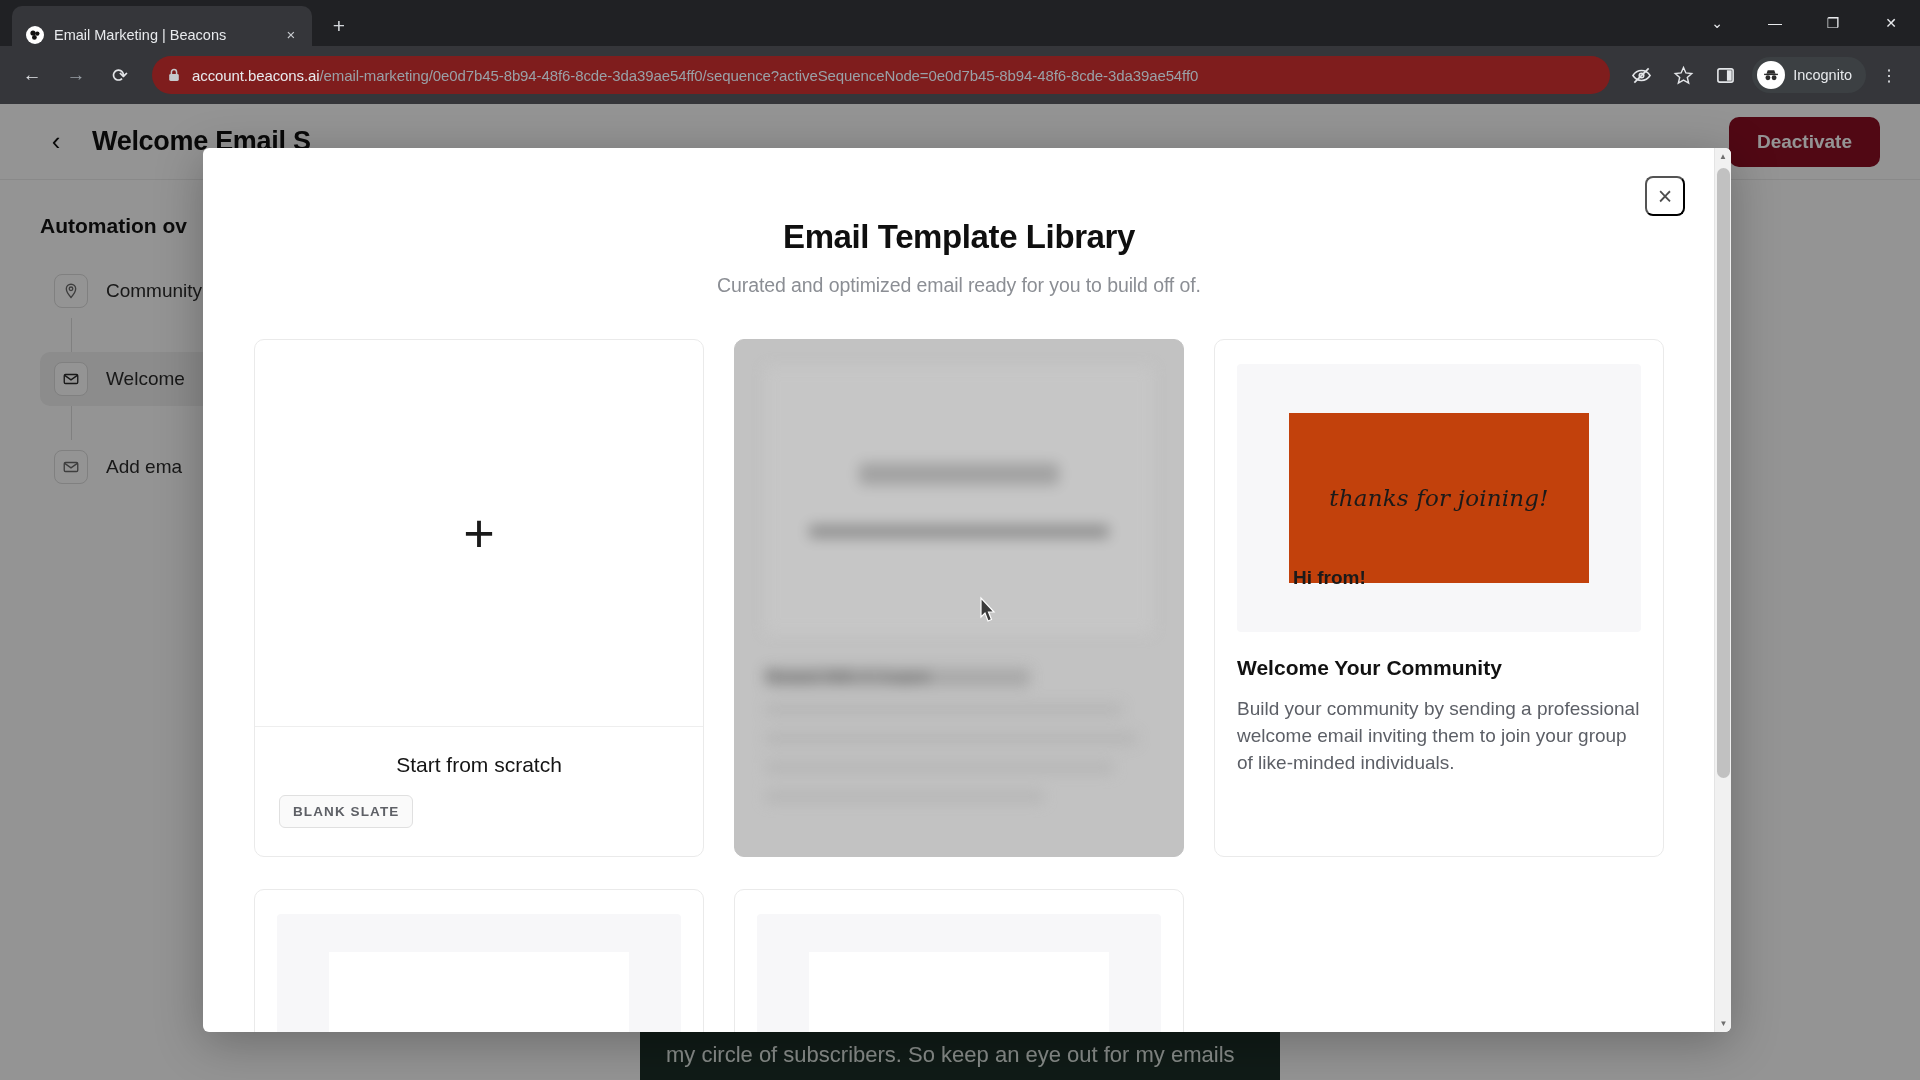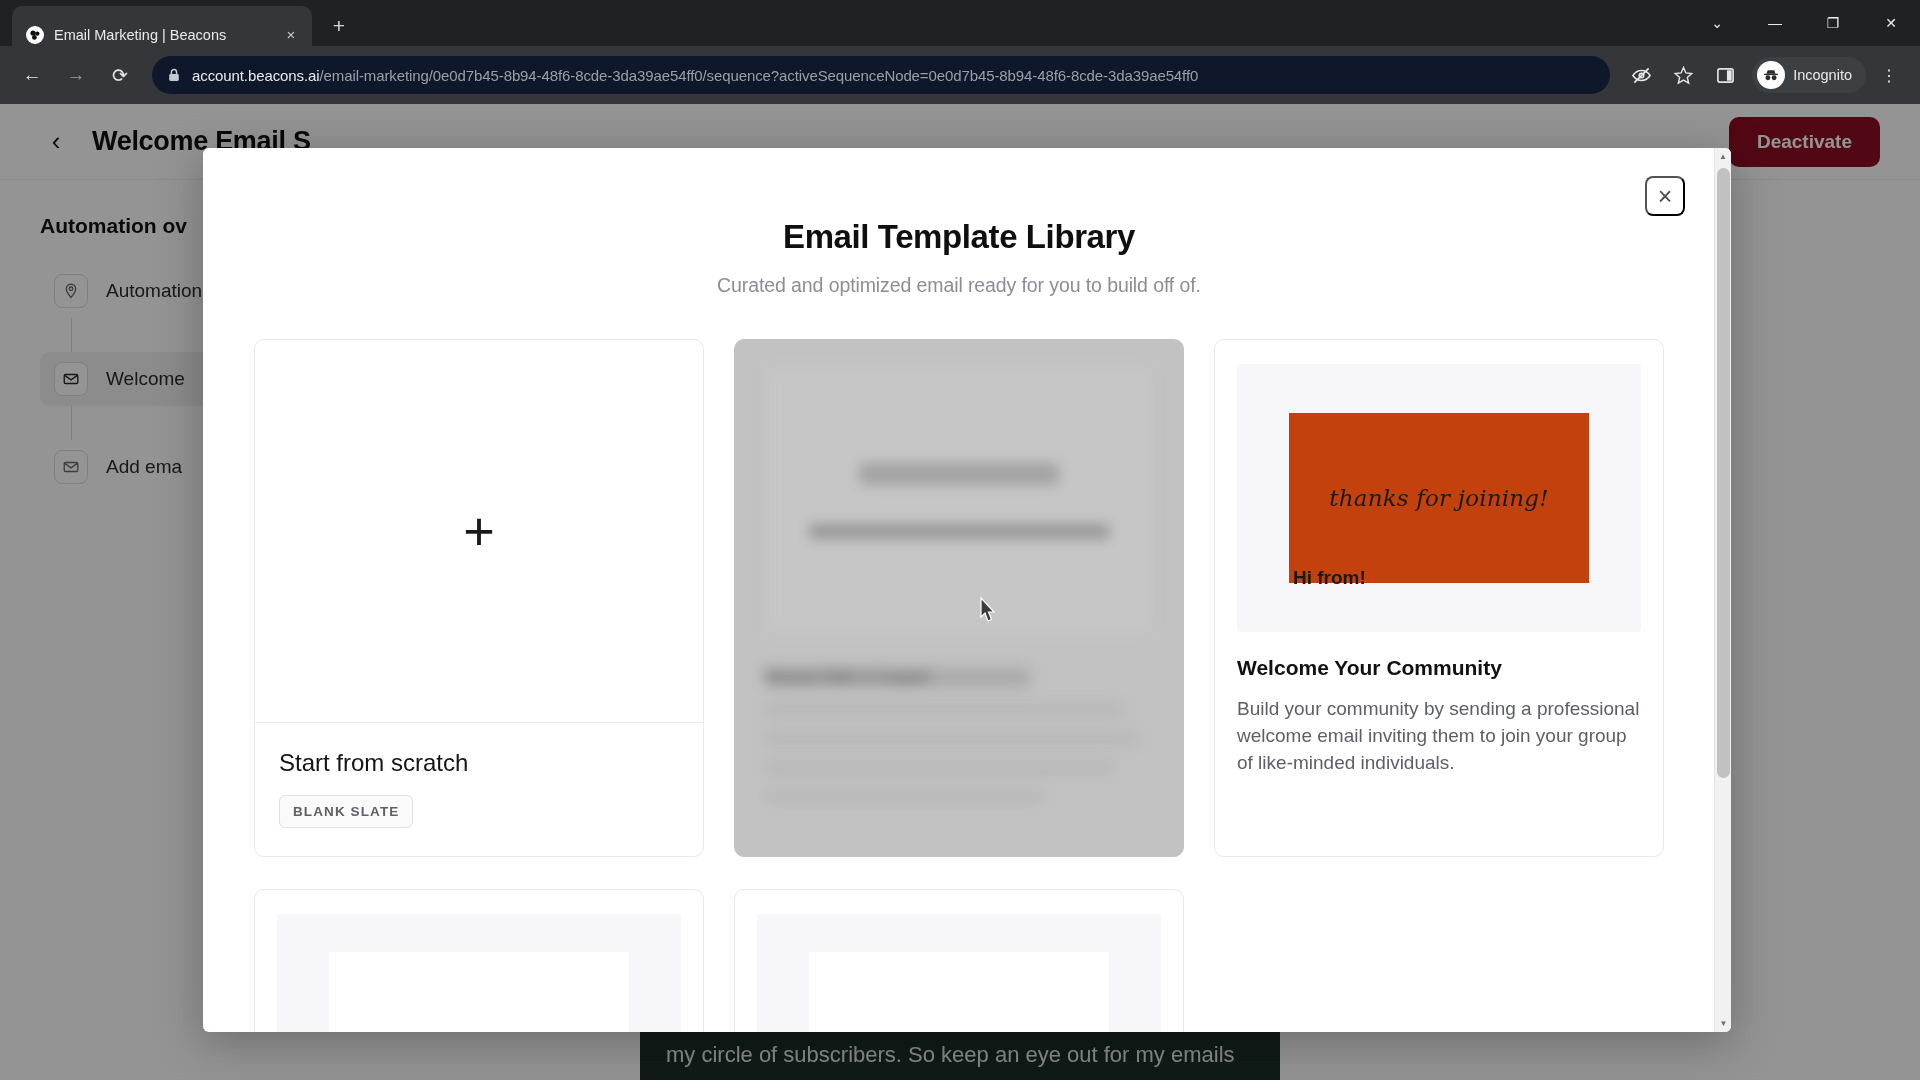--- a/index.html
+++ b/index.html
@@ -58,21 +58,21 @@
     height: 58px; background: #35363a;
     display: flex; align-items: center; padding: 0 12px; gap: 4px;
   }
   .navbtn {
     width: 40px; height: 40px; border-radius: 50%;
     display: flex; align-items: center; justify-content: center;
     color: #e4e6e9; font-size: 19px; flex: 0 0 auto;
   }
   .navbtn.dim { color: #9aa0a6; }
   .omnibox {
-    flex: 1; height: 38px; background: #0f172a;
+    flex: 1; height: 38px; background: #7f1d1d;
     border-radius: 19px; display: flex; align-items: center;
     padding: 0 14px; gap: 10px; margin: 0 8px; min-width: 0;
   }
   .lock { width: 16px; height: 16px; flex: 0 0 16px; }
   .url {
     font-size: 15px; white-space: nowrap; overflow: hidden;
     text-overflow: ellipsis; color: #9aa0a6; letter-spacing: -0.1px;
   }
   .url b { color: #e8eaed; font-weight: 400; }
   .tbicon {
@@ -167,21 +167,21 @@
     background: #fff; border: 1px solid #eaeaea; border-radius: 10px;
     overflow: hidden; position: relative;
   }
   .card.blank { height: 518px; display: flex; flex-direction: column; }
   .blank-top {
     flex: 1; display: flex; align-items: center; justify-content: center;
     border-bottom: 1px solid #eeeeee;
   }
   .plus { font-size: 54px; color: #1a1a1a; font-weight: 300; line-height: 1; }
   .blank-body { padding: 26px 24px 28px 24px; }
-  .blank-name { font-size: 24px; color: #141414; }
+  .blank-name { font-size: 21px; color: #141414; text-align: center; }
   .chip {
     display: inline-block; margin-top: 18px;
     border: 1px solid #e0e0e0; border-radius: 6px;
     padding: 8px 13px; font-size: 13.5px; font-weight: 700;
     letter-spacing: 1.1px; color: #5e6066; background: #fafafa;
   }
 
   
   .card.hovered {
     background: #c2c2c2; border-color: #c2c2c2; height: 518px;
@@ -338,21 +338,21 @@
     <div class="panel">
       <div class="panel-h">Automation ov</div>
       <div class="nodes">
         <div class="node">
           <span class="node-ic">
             <svg width="18" height="18" viewBox="0 0 20 20">
                 <path d="M10 2.5c-3 0-5.2 2.3-5.2 5.1 0 3.8 5.2 9.6 5.2 9.6s5.2-5.8 5.2-9.6c0-2.8-2.2-5.1-5.2-5.1z" fill="none" stroke="#6b6b6b" stroke-width="1.5"></path>
                 <circle cx="10" cy="7.6" r="2" fill="none" stroke="#6b6b6b" stroke-width="1.5"></circle>
               </svg>
           </span>
-          <span>Automation</span>
+          <span>Community</span>
         </div>
         <div class="connector"></div>
         <div class="node active">
           <span class="node-ic">
             <svg width="18" height="18" viewBox="0 0 20 20">
                 <rect x="2.5" y="5" width="15" height="10" rx="1.4" fill="none" stroke="#2b2b2b" stroke-width="1.5"></rect>
                 <path d="M3 6l7 5 7-5" fill="none" stroke="#2b2b2b" stroke-width="1.5"></path>
               </svg>
           </span>
           <span>Welcome</span>

